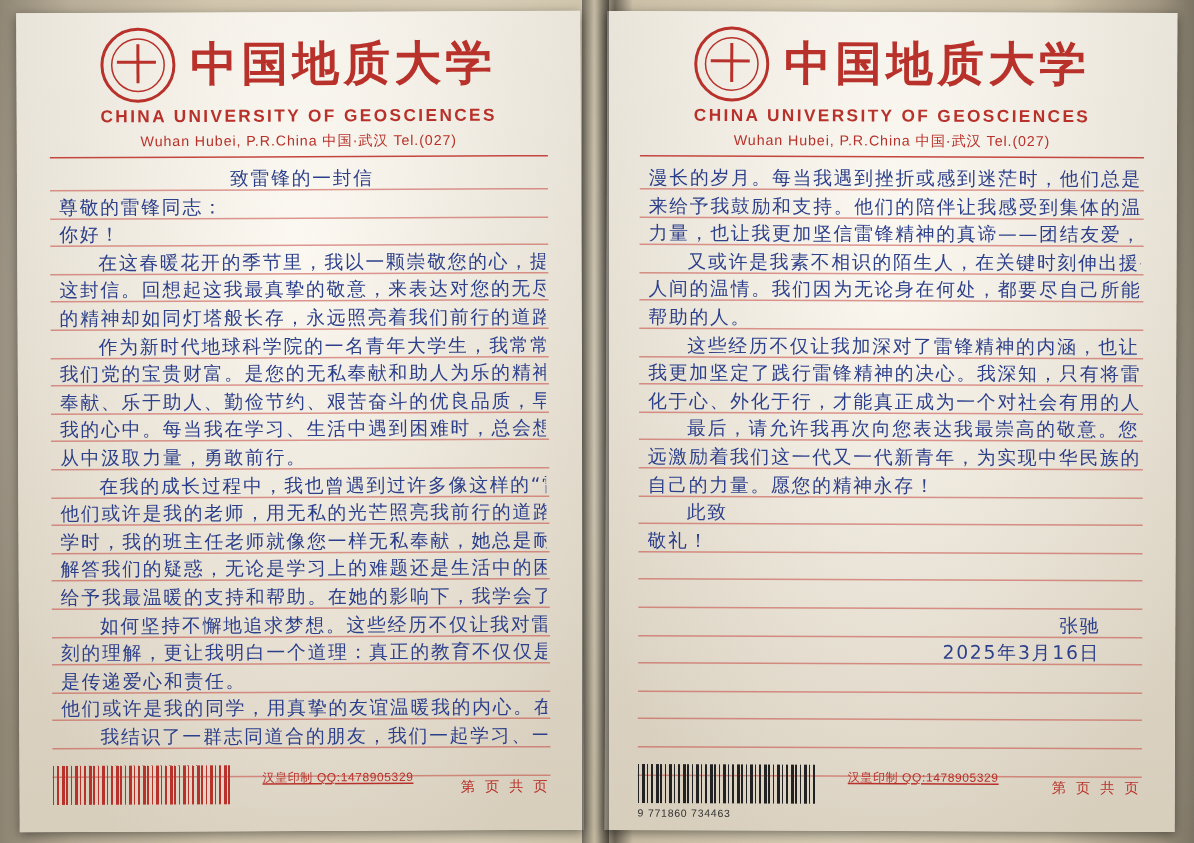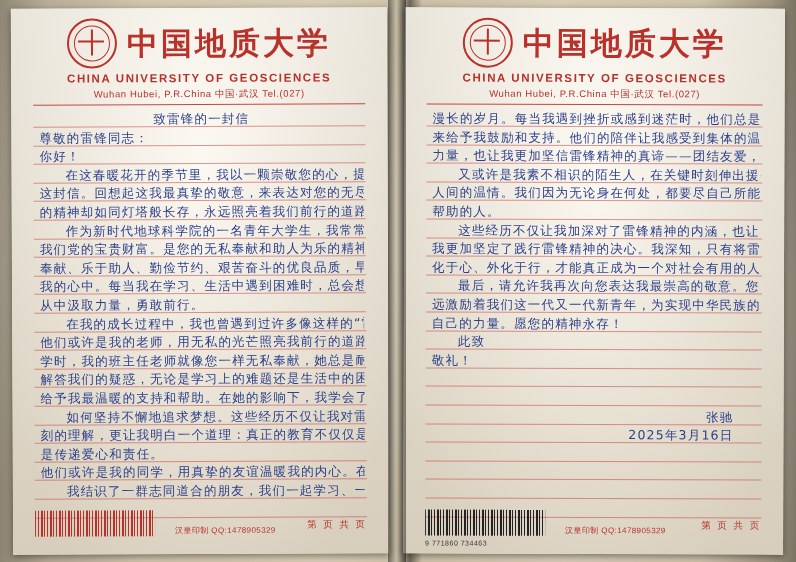--- a/index.html
+++ b/index.html
@@ -42,21 +42,21 @@
       font-size:12.5px;letter-spacing:1.2px;white-space:nowrap;overflow:hidden;}
   .hw.center{text-align:center;}
   .hw.ind{text-indent:26px;}
   .hw.right{text-align:right;padding-right:26px;}
   
   .footer{position:absolute;left:22px;right:22px;bottom:6px;height:42px;}
   .barcode{position:absolute;left:0;bottom:12px;width:120px;height:26px;
     background:repeating-linear-gradient(90deg,#b8312a 0 1px,transparent 1px 3px,#b8312a 3px 4px,transparent 4px 6px,#b8312a 6px 8px,transparent 8px 9px);}
   .barcode.dark{background:repeating-linear-gradient(90deg,#222 0 1px,transparent 1px 3px,#222 3px 5px,transparent 5px 6px,#222 6px 7px,transparent 7px 9px);}
   .bc-num{position:absolute;left:0;bottom:1px;font-size:7px;color:#333;letter-spacing:.5px;}
-  .fnote{position:absolute;left:140px;bottom:12px;font-size:8px;color:#b8312a;letter-spacing:.4px;}
+  .fnote{position:absolute;left:140px;bottom:24px;font-size:8px;color:#b8312a;letter-spacing:.4px;text-decoration:underline;}
   .pageno{position:absolute;right:0;bottom:16px;font-size:9.5px;color:#b8312a;letter-spacing:2px;}
   .shadow-gutter{position:absolute;left:388px;top:0;width:18px;height:562px;
      background:linear-gradient(90deg,rgba(0,0,0,.45),rgba(0,0,0,.05) 45%,rgba(0,0,0,.45));pointer-events:none;}
 </style>
 </head>
 <body>
 
 <div class="scan">
 
   <div class="page left">

